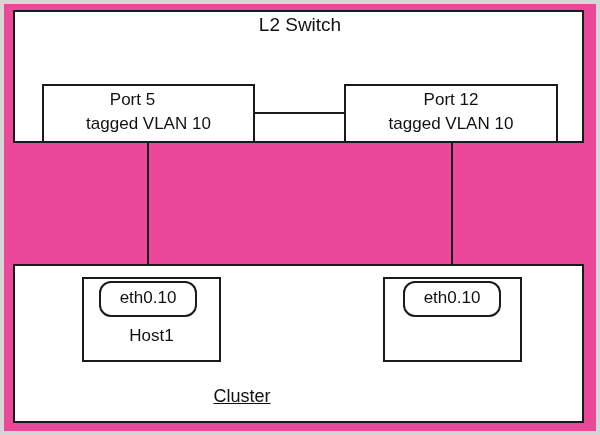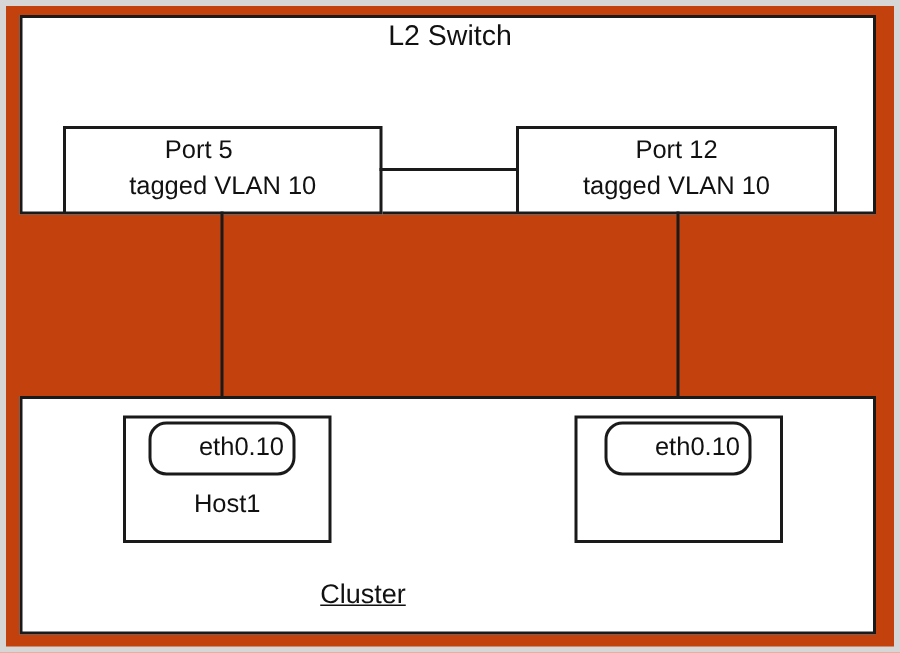--- a/index.html
+++ b/index.html
@@ -4,21 +4,21 @@
 <style>
   html, body {
     margin: 0;
     padding: 0;
     background: #ffffff;
   }
   #canvas {
     position: relative;
     width: 600px;
     height: 435px;
-    background: #c2410c;
+    background: #ec4899;
     font-family: "Liberation Sans", sans-serif;
     overflow: hidden;
   }
   
   .outer-frame {
     position: absolute;
     left: 0;
     top: 0;
     width: 600px;
     height: 435px;
@@ -59,21 +59,20 @@
     font-size: 19px;
   }
   .port-label {
     font-size: 17px;
   }
   .host-label {
     font-size: 17px;
   }
   .nic-label {
     font-size: 17px;
-    padding-left: 13px;
   }
   .cluster-label {
     font-size: 18px;
   }
   .centered {
     left: 0;
     right: 0;
   }
 </style>
 </head>

